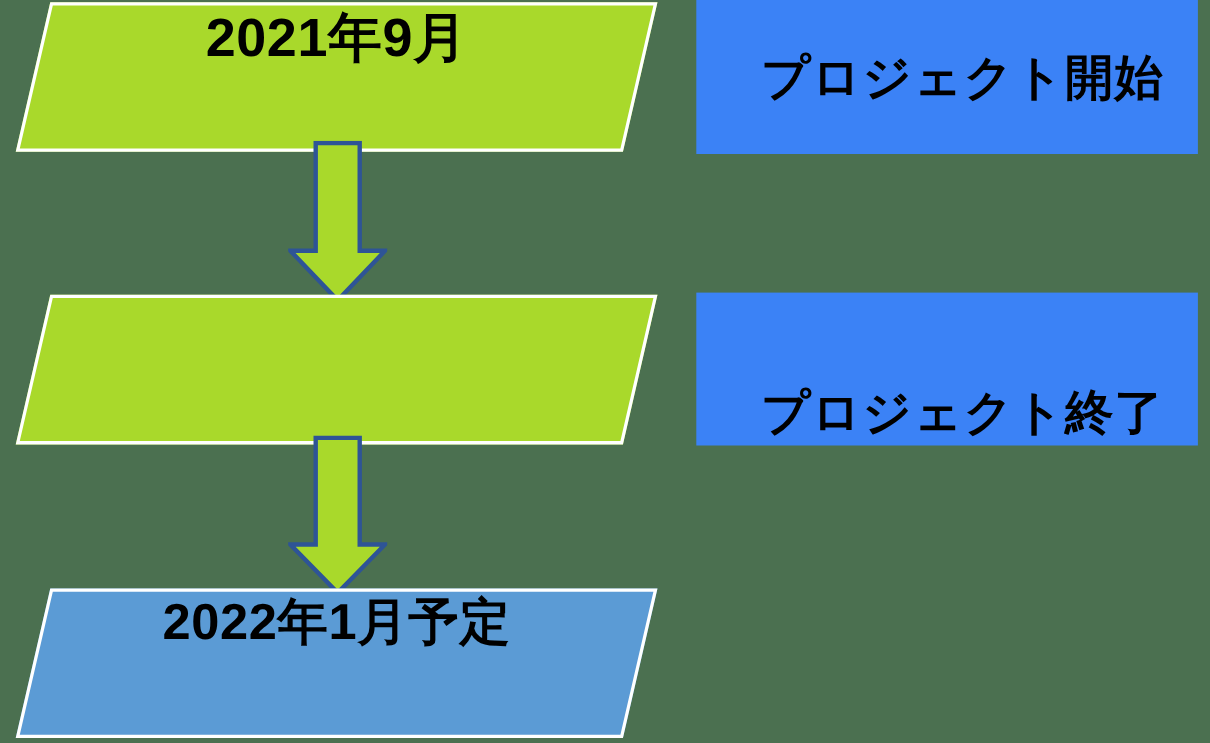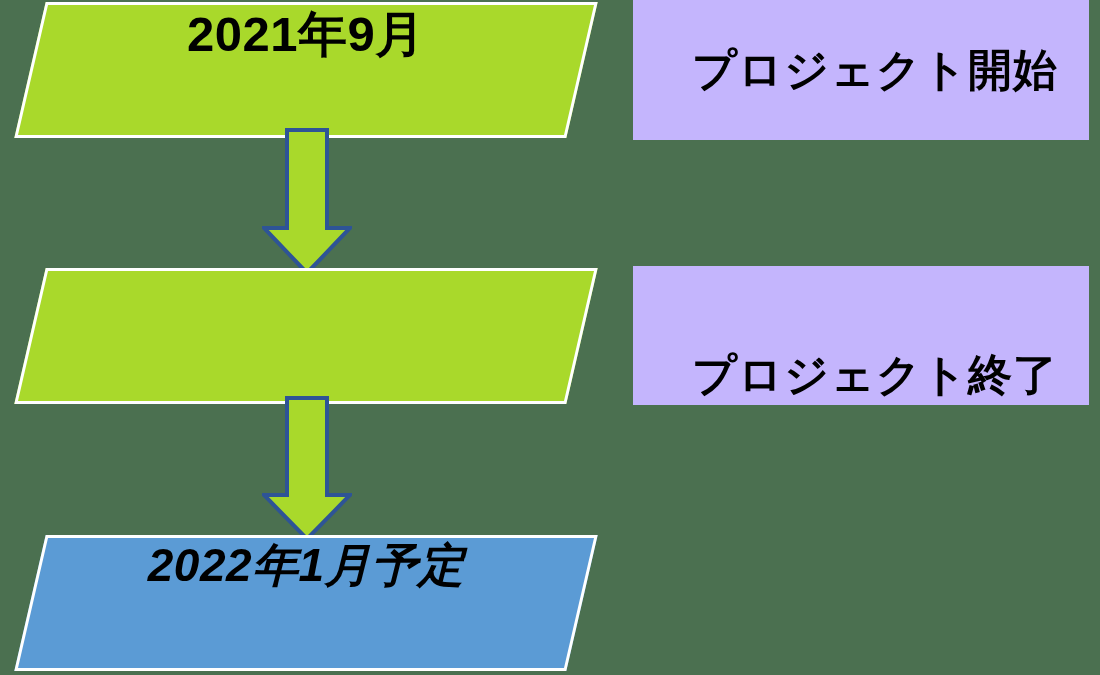--- a/index.html
+++ b/index.html
@@ -51,28 +51,28 @@
   .chip-green .chip-skew { background: #a9d92b; }
   .chip-blue  .chip-skew { background: #5b9bd5; }
 
   
   #chip-row-0 { left: 30px; top: 2px;   width: 552px; height: 136px; }
   #chip-row-1 { left: 30px; top: 268px; width: 552px; height: 136px; }
   #chip-row-2 { left: 30px; top: 535px; width: 552px; height: 136px; }
 
   #chip-row-0 .chip-label { font-size: 49px; }
   #chip-row-1 .chip-label { font-size: 49px; }
-  #chip-row-2 .chip-label { font-size: 46px; font-style: italic; }
+  #chip-row-2 .chip-label { font-size: 46px; }
 
   
   .desc-box {
     position: absolute;
     left: 633px;
     width: 456px;
-    background: #c4b5fd;
+    background: #3b82f6;
     display: flex;
     align-items: center;
     justify-content: center;
     box-sizing: border-box;
     color: #000000;
     font-weight: bold;
     font-size: 44px;
     letter-spacing: 1px;
     white-space: nowrap;
     padding-left: 28px;

